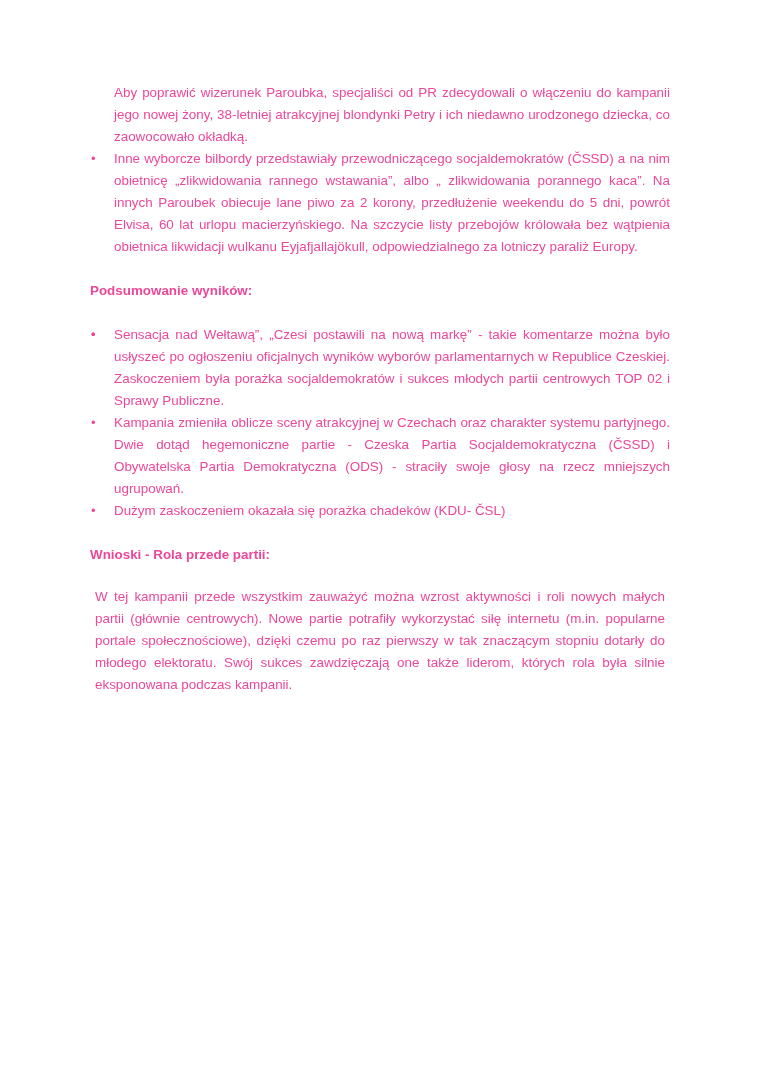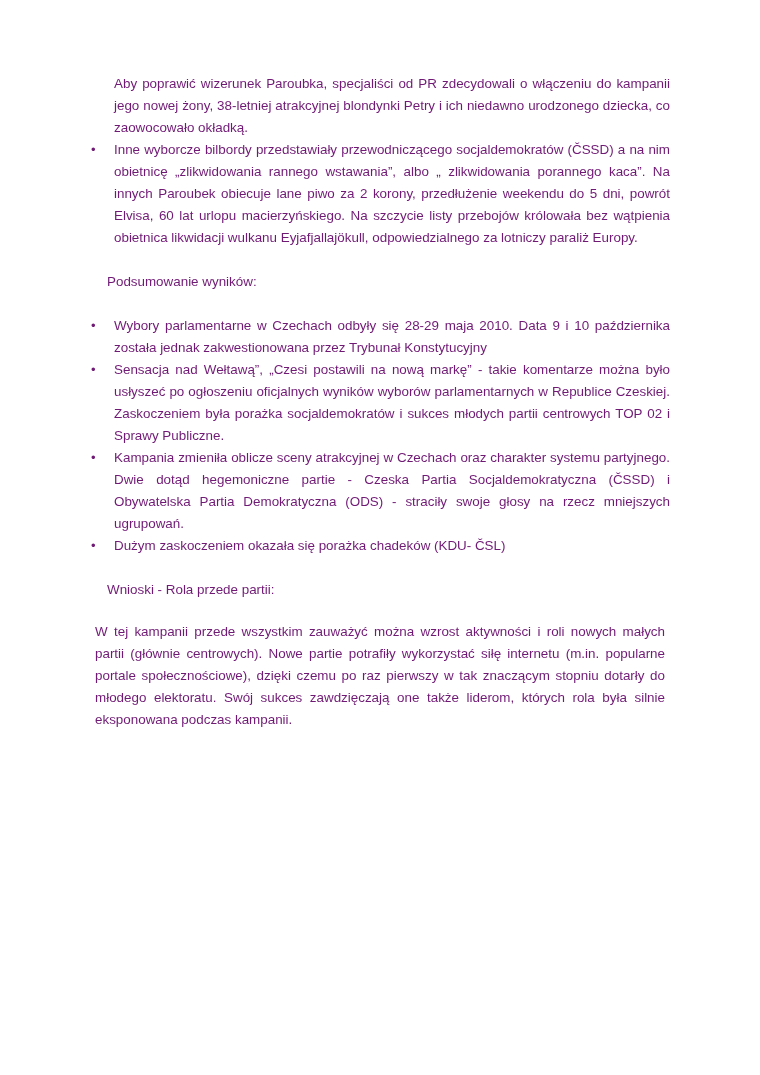--- a/index.html
+++ b/index.html
@@ -1,26 +1,26 @@
 <!DOCTYPE html>
 <html><head>
 <meta charset="utf-8">
 <style>
   html, body { margin: 0; padding: 0; background: #ffffff; }
   body { width: 760px; height: 1075px; position: relative; overflow: hidden; }
   .page {
-    position: absolute; left: 90px; top: 73px; width: 580px;
+    position: absolute; left: 90px; top: 82px; width: 580px;
     font-family: "Liberation Sans", sans-serif;
-    font-size: 13.4px; line-height: 22px; color: #701a75;
+    font-size: 13.4px; line-height: 22px; color: #ec4899;
   }
   .indent { padding-left: 24px; text-align: justify; }
   ul { list-style: none; margin: 0; padding: 0; }
   li { position: relative; padding-left: 24px; text-align: justify; }
   li .bullet { position: absolute; left: 1px; top: 0; font-size: 13px; }
-  .heading { font-weight: normal; margin: 17px; }
+  .heading { font-weight: bold; margin: 0; }
   .h1 { margin-top: 22px; margin-bottom: 22px; }
   .h2 { margin-top: 22px; margin-bottom: 20px; }
   .para { text-align: justify; margin: 5px; }
   p { margin: 0; }
 </style>
 </head>
 <body>
 
 <div class="page">
   <p class="indent">Aby poprawić wizerunek Paroubka, specjaliści od PR zdecydowali o włączeniu do kampanii jego nowej żony, 38-letniej atrakcyjnej blondynki Petry i ich niedawno urodzonego dziecka, co zaowocowało okładką.</p>
@@ -30,21 +30,20 @@
       <span class="bullet">•</span>
       <span>Inne wyborcze bilbordy przedstawiały przewodniczącego socjaldemokratów (ČSSD) a na nim obietnicę „zlikwidowania rannego wstawania”, albo „ zlikwidowania porannego kaca”. Na innych Paroubek obiecuje lane piwo za 2 korony, przedłużenie weekendu do 5 dni, powrót Elvisa, 60 lat urlopu macierzyńskiego. Na szczycie listy przebojów królowała bez wątpienia obietnica likwidacji wulkanu Eyjafjallajökull, odpowiedzialnego za lotniczy paraliż Europy.</span>
     </li>
   </ul>
 
   <p class="heading h1">Podsumowanie wyników:</p>
 
   <ul>
     <li>
       <span class="bullet">•</span>
-      <span>Wybory parlamentarne w Czechach odbyły się 28-29 maja 2010. Data 9 i 10 października została jednak zakwestionowana przez Trybunał Konstytucyjny</span>
     </li>
     <li>
       <span class="bullet">•</span>
       <span>Sensacja nad Wełtawą”, „Czesi postawili na nową markę” - takie komentarze można było usłyszeć po ogłoszeniu oficjalnych wyników wyborów parlamentarnych w Republice Czeskiej. Zaskoczeniem była porażka socjaldemokratów i sukces młodych partii centrowych TOP 02 i Sprawy Publiczne.</span>
     </li>
     <li>
       <span class="bullet">•</span>
       <span>Kampania zmieniła oblicze sceny atrakcyjnej w Czechach oraz charakter systemu partyjnego. Dwie dotąd hegemoniczne partie - Czeska Partia Socjaldemokratyczna (ČSSD) i Obywatelska Partia Demokratyczna (ODS) - straciły swoje głosy na rzecz mniejszych ugrupowań.</span>
     </li>
     <li>

